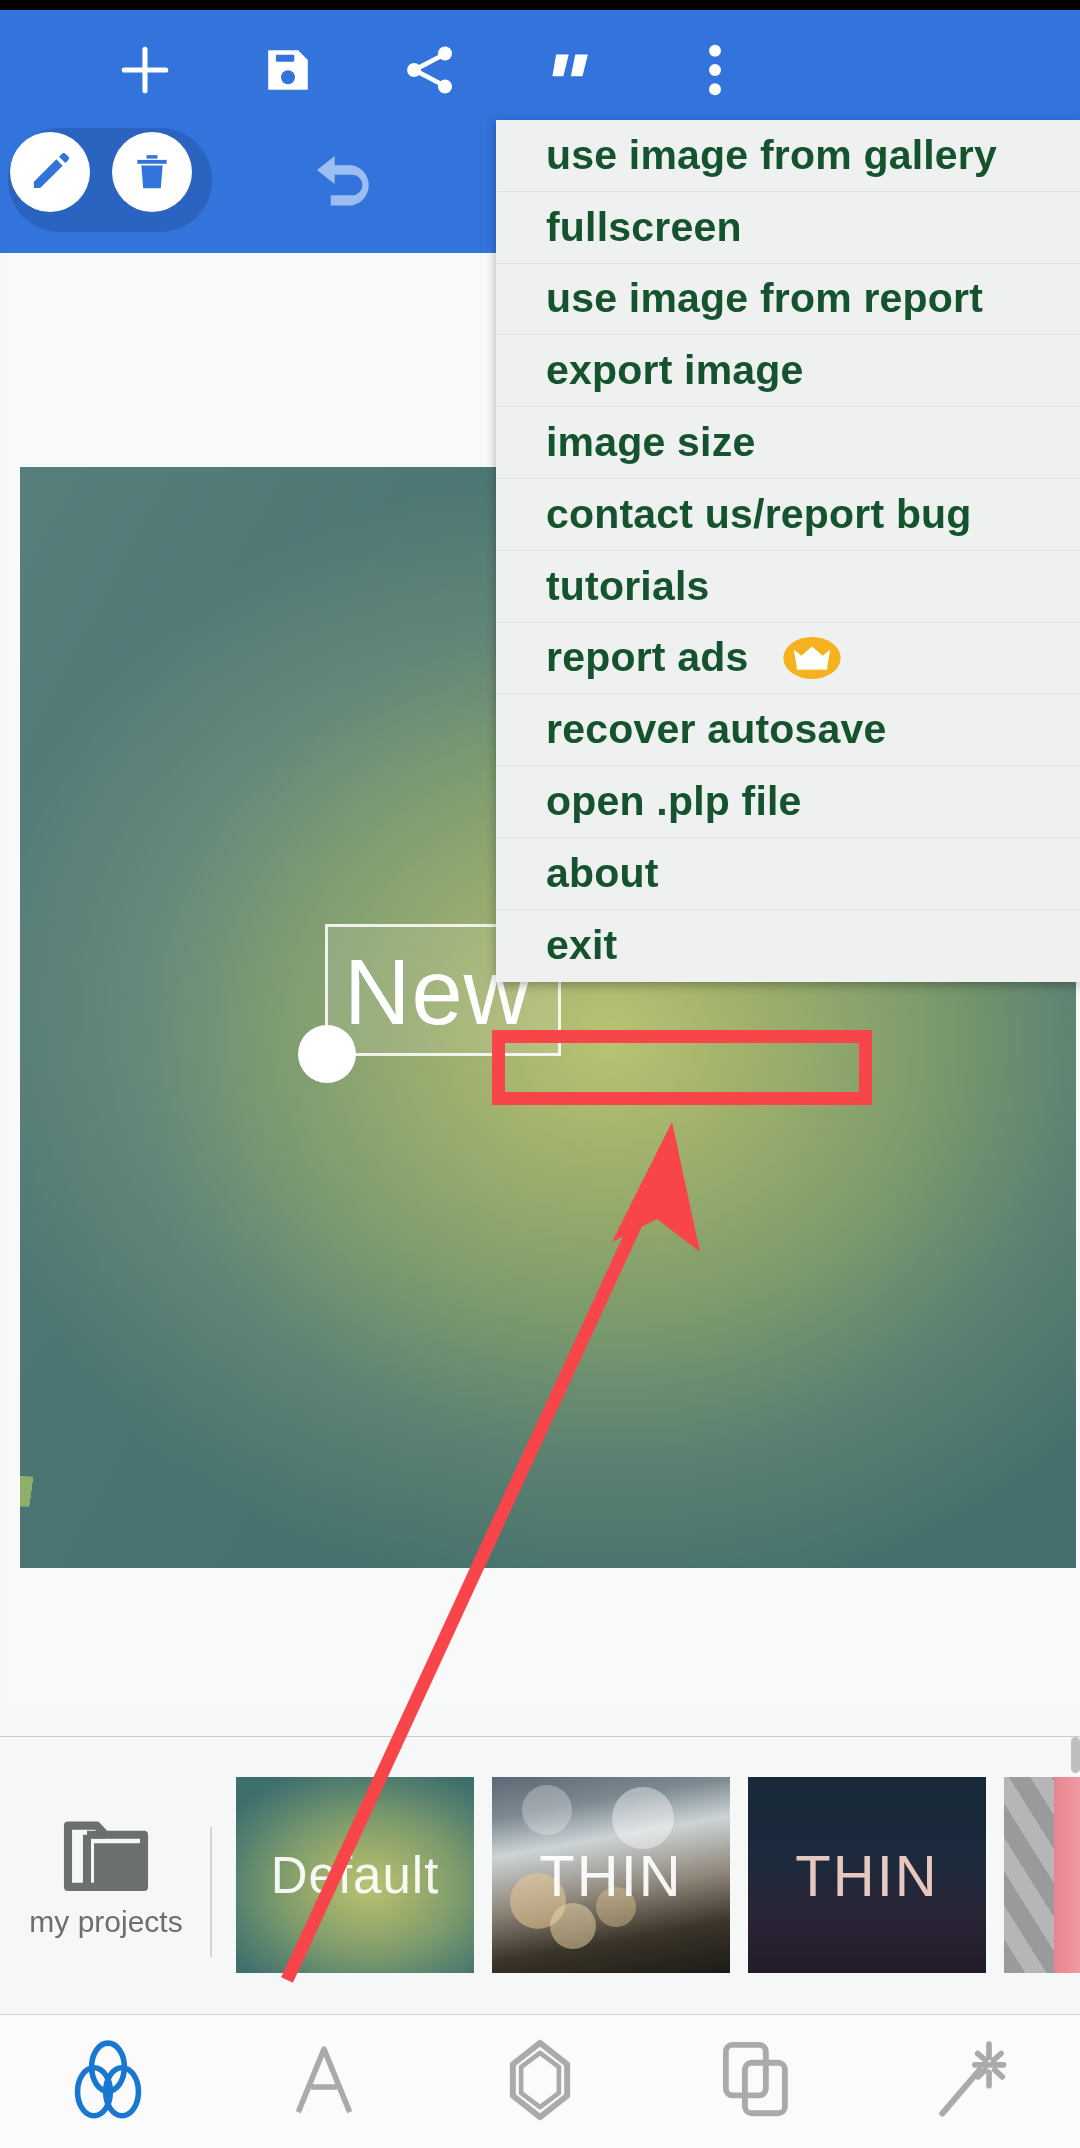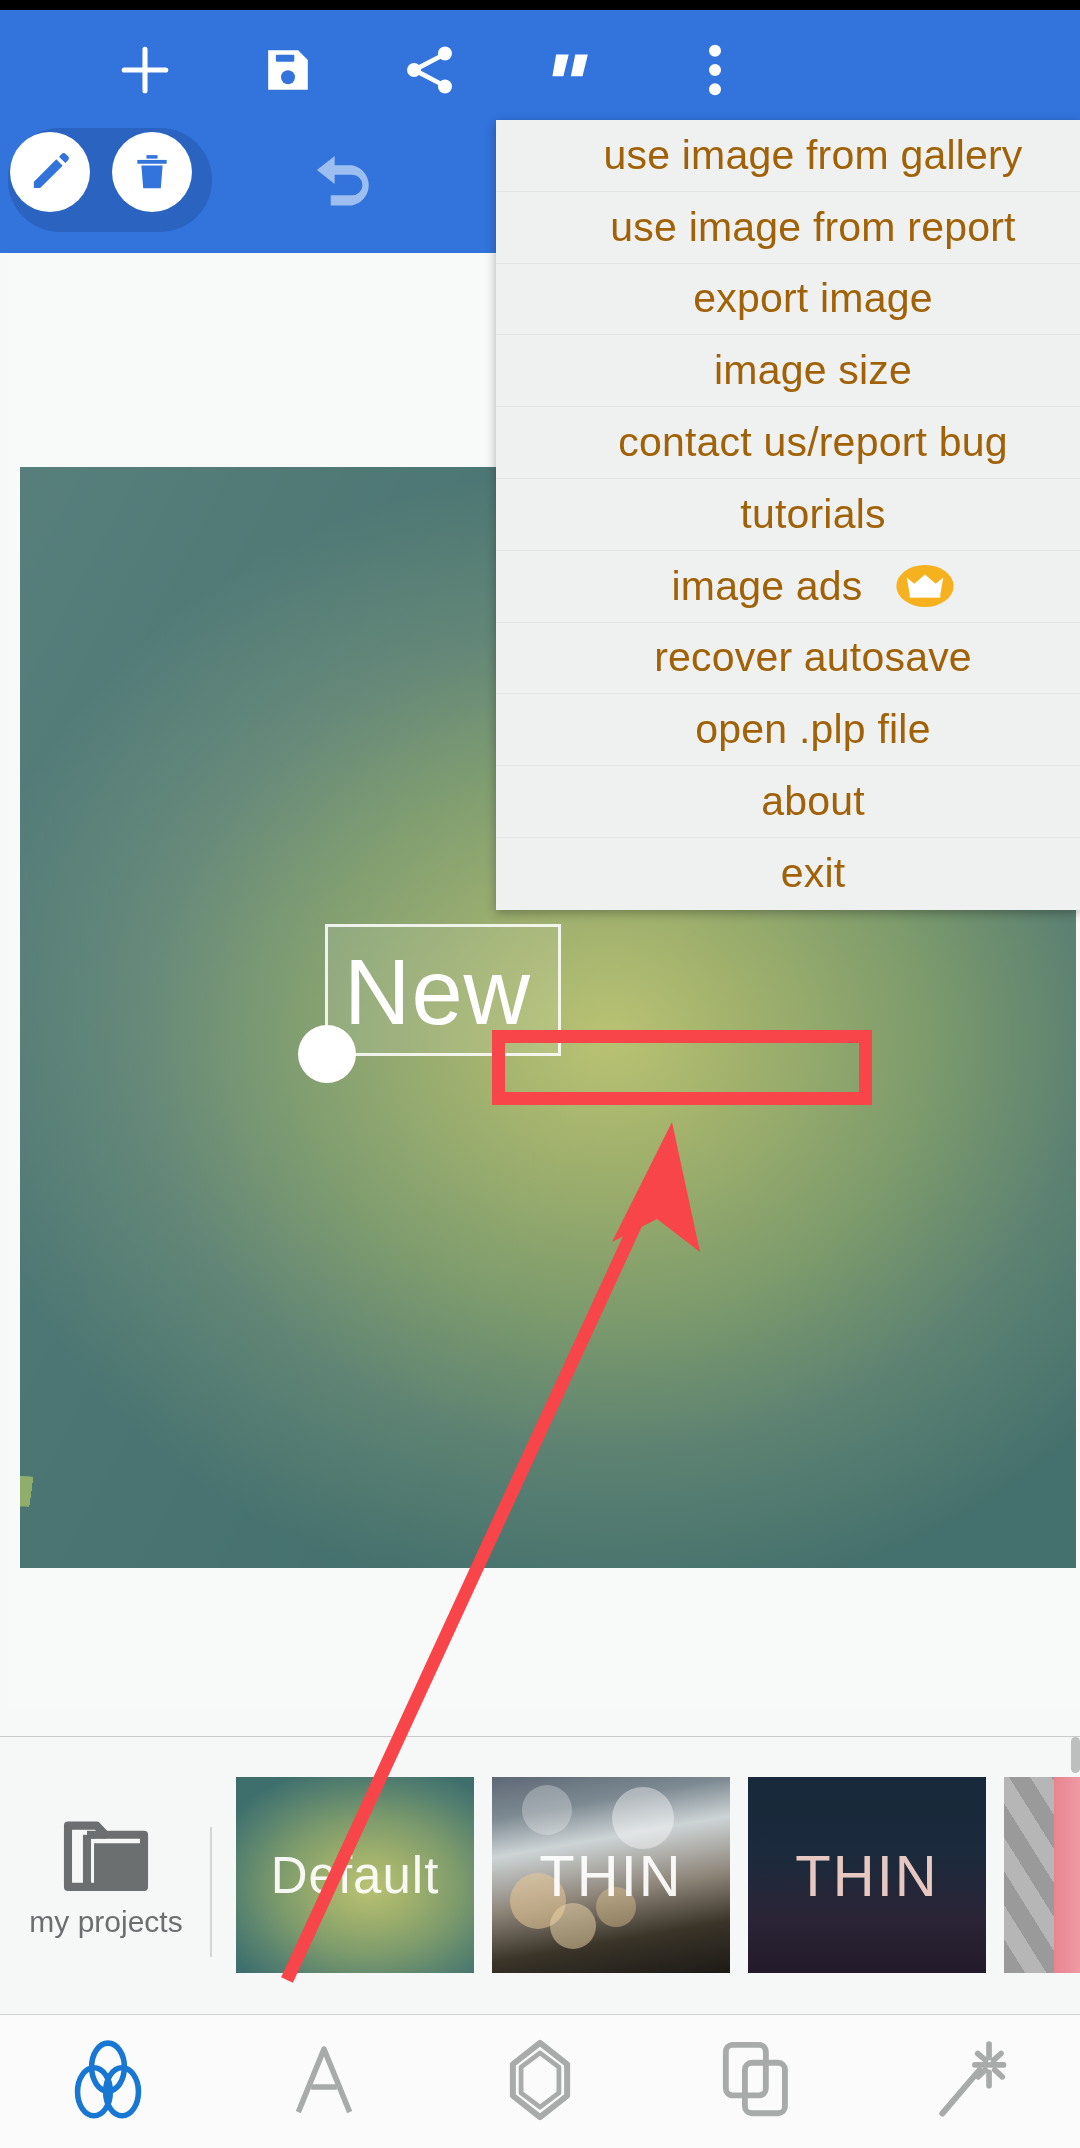--- a/index.html
+++ b/index.html
@@ -155,24 +155,23 @@
   }
   .menu-item {
     position: relative;
     height: 71.8px;
     display: flex;
     align-items: center;
     padding-left: 50px;
     box-sizing: border-box;
     border-bottom: 1px solid #e3e4e4;
     font-size: 41px;
-    color: #a16207;
-    font-weight: 400;
+    color: #14532d;
+    font-weight: 700;
     letter-spacing: 0.2px;
-    justify-content: center;
   }
   .menu-item:last-child { border-bottom: none; }
   .crown {
     margin-left: 34px;
     display: inline-flex;
     align-items: center;
   }
 
   
   .hl-box {
@@ -366,36 +365,39 @@
       </div>
     </div>
   </div>
 
   <div class="menu">
 
     <div class="menu-item">
       <span>use image from gallery</span>
     </div>
     <div class="menu-item">
+      <span>fullscreen</span>
+    </div>
+    <div class="menu-item">
       <span>use image from report</span>
     </div>
     <div class="menu-item">
       <span>export image</span>
     </div>
     <div class="menu-item">
       <span>image size</span>
     </div>
     <div class="menu-item">
       <span>contact us/report bug</span>
     </div>
     <div class="menu-item">
       <span>tutorials</span>
     </div>
     <div class="menu-item">
-      <span>image ads</span>
+      <span>report ads</span>
       <span class="crown">
         <svg width="58" height="42" viewBox="0 0 30 22">
           <ellipse cx="15" cy="11" rx="15" ry="11" fill="#F5B11E"></ellipse>
           <path d="M7 15.2 5.4 6.6l4 3.2L15 5l5.6 4.8 4-3.2L23 15.2z" fill="#fff"></path>
           <rect x="7" y="15.2" width="16" height="1.9" fill="#fff"></rect>
         </svg>
       </span>
     </div>
     <div class="menu-item">
       <span>recover autosave</span>

